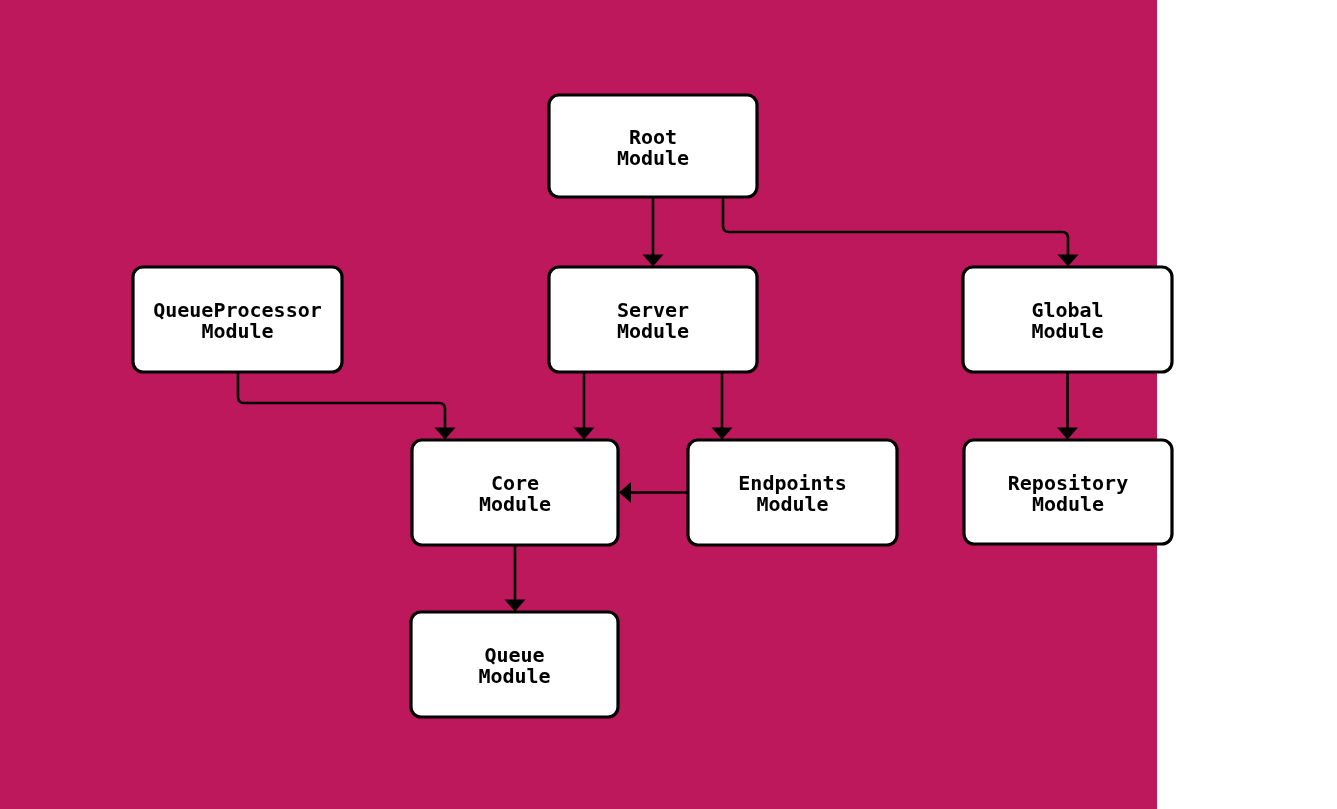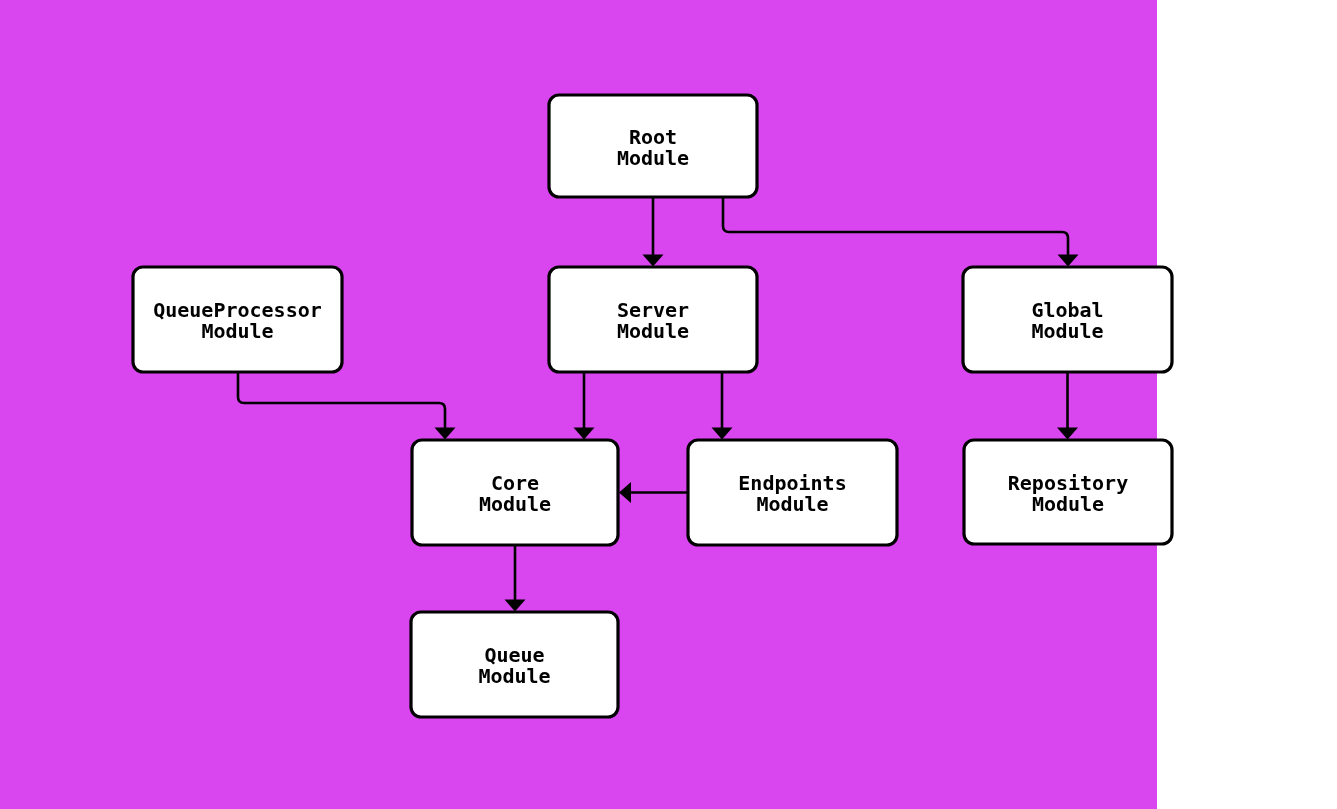--- a/index.html
+++ b/index.html
@@ -7,21 +7,21 @@
     padding: 0;
     background: #ffffff;
     width: 1337px;
     height: 809px;
     overflow: hidden;
   }
   .canvas {
     position: relative;
     width: 1157px;
     height: 809px;
-    background: #d946ef;
+    background: #be185d;
   }
   svg {
     display: block;
   }
   .edge {
     fill: none;
     stroke: #000000;
     stroke-width: 2.6;
   }
   .arrowhead {

